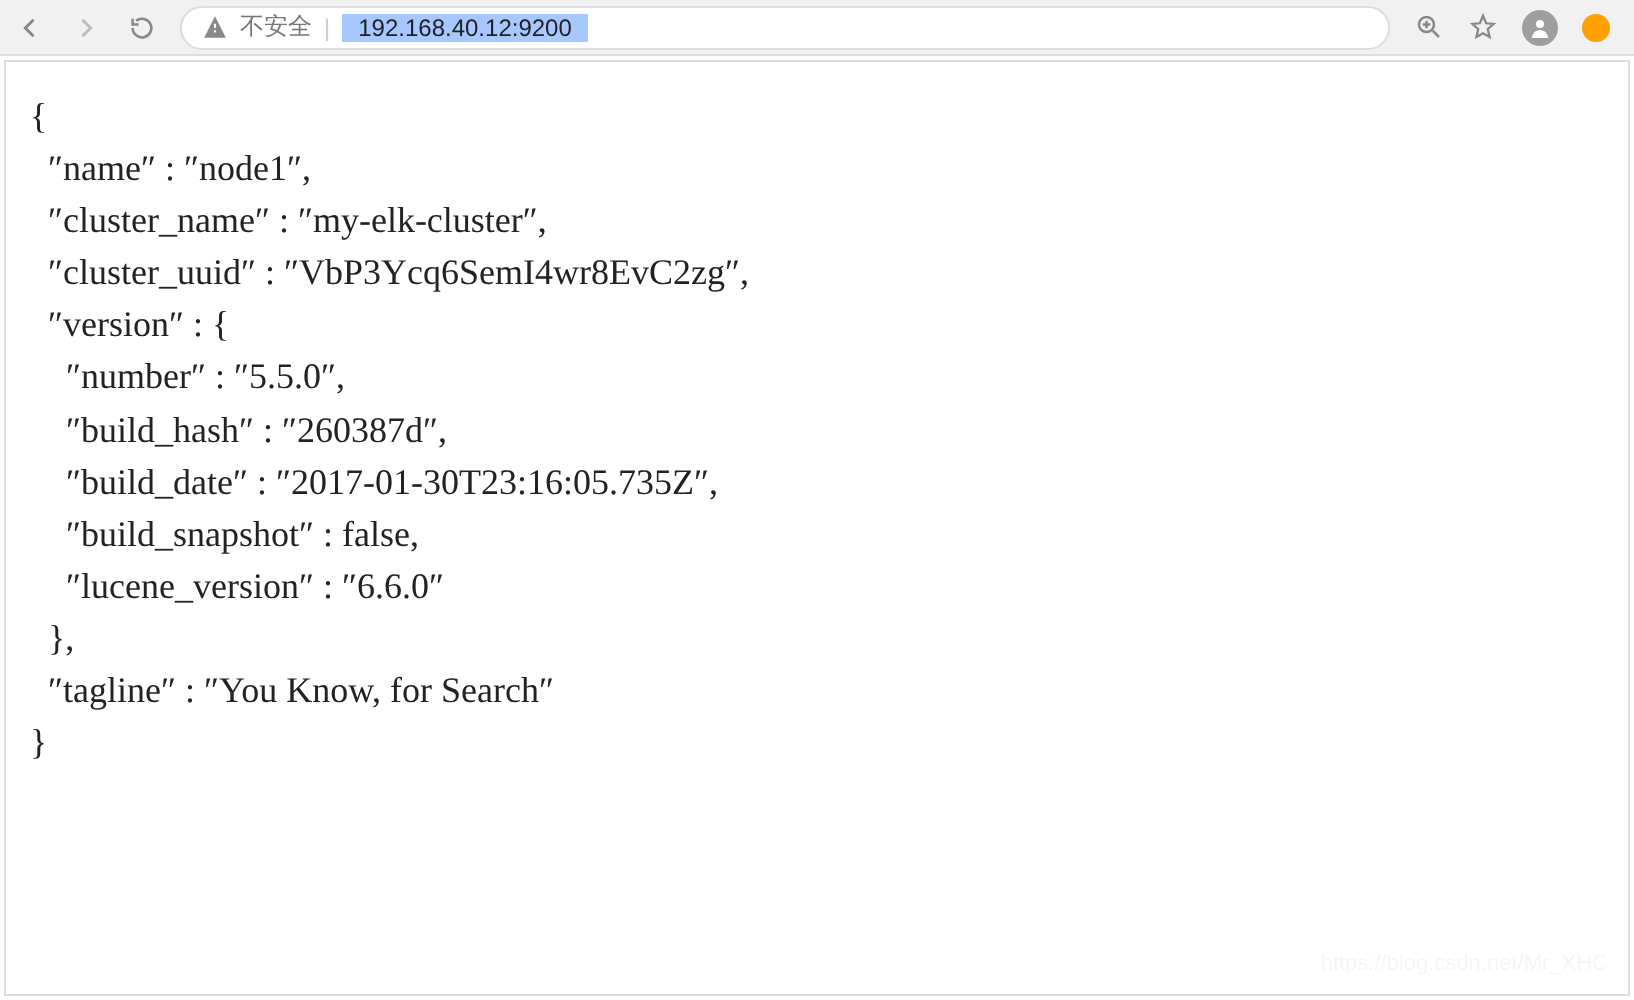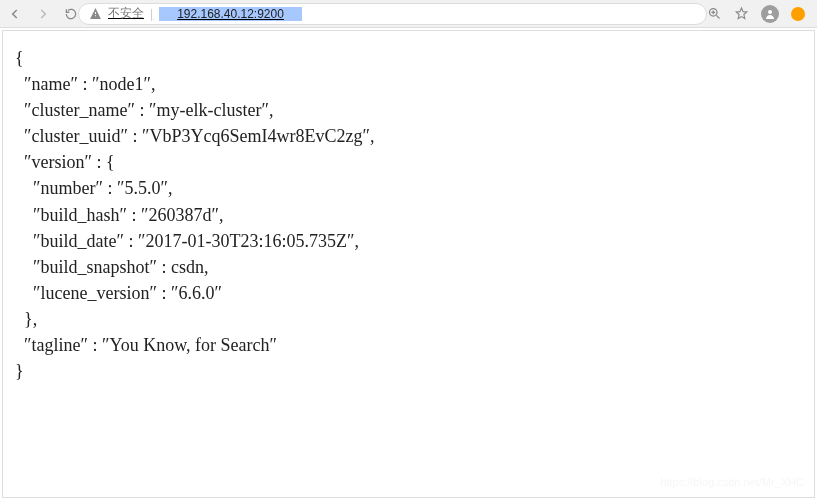--- a/index.html
+++ b/index.html
@@ -10,21 +10,21 @@
       background: #fff;
       overflow: hidden;
     }
     .toolbar {
       height: 28px;
       background: #f1f1f1;
       border-bottom: 1px solid #ddd;
       display: flex;
       align-items: center;
       padding: 0 8px;
-      text-decoration: underline;
+      gap: 12px;
     }
     .nav-icons { display: flex; align-items: center; gap: 14px; }
     .nav-icon { color: #888; display: flex; align-items: center; cursor: pointer; }
     .nav-icon.disabled { color: #bbb; cursor: default; }
     .nav-icon svg { width: 14px; height: 14px; }
     .address-bar {
       flex: 1;
       height: 22px;
       background: #fff;
       border: 1px solid #ddd;
@@ -37,21 +37,21 @@
       color: #666;
     }
     .insecure-icon { display: flex; align-items: center; }
     .insecure-icon svg { width: 13px; height: 13px; fill: #888; }
     .insecure-label { color: #777; font-size: 12px; }
     .sep { color: #ccc; }
     .url-text {
       color: #202124;
       font-size: 12px;
       background: #a6c8ff;
-      padding: 0 18px;
+      padding: 0 8px;
     }
     .right-icons { display: flex; align-items: center; gap: 12px; padding-right: 4px; }
     .icon-btn { color: #888; display: flex; align-items: center; cursor: pointer; }
     .icon-btn svg { width: 15px; height: 15px; }
     .avatar {
       width: 18px; height: 18px;
       border-radius: 50%;
       background: #9e9e9e;
       display: flex; align-items: center; justify-content: center;
     }
@@ -137,18 +137,18 @@
 </div>
 
 <div class="content">{
   ″name″ : ″<span>node1</span>″,
   ″cluster_name″ : ″<span>my-elk-cluster</span>″,
   ″cluster_uuid″ : ″<span>VbP3Ycq6SemI4wr8EvC2zg</span>″,
   ″version″ : {
     ″number″ : ″<span>5.5.0</span>″,
     ″build_hash″ : ″<span>260387d</span>″,
     ″build_date″ : ″<span>2017-01-30T23:16:05.735Z</span>″,
-    ″<span>build_snapshot</span>″ : <span>csdn</span>,
+    ″<span>build_snapshot</span>″ : <span>false</span>,
     ″lucene_version″ : ″<span>6.6.0</span>″
   },
   ″tagline″ : ″<span>You Know, for Search</span>″
 }
 <span class="watermark">https://blog.csdn.net/Mr_XHC</span></div>
 
 </body></html>

